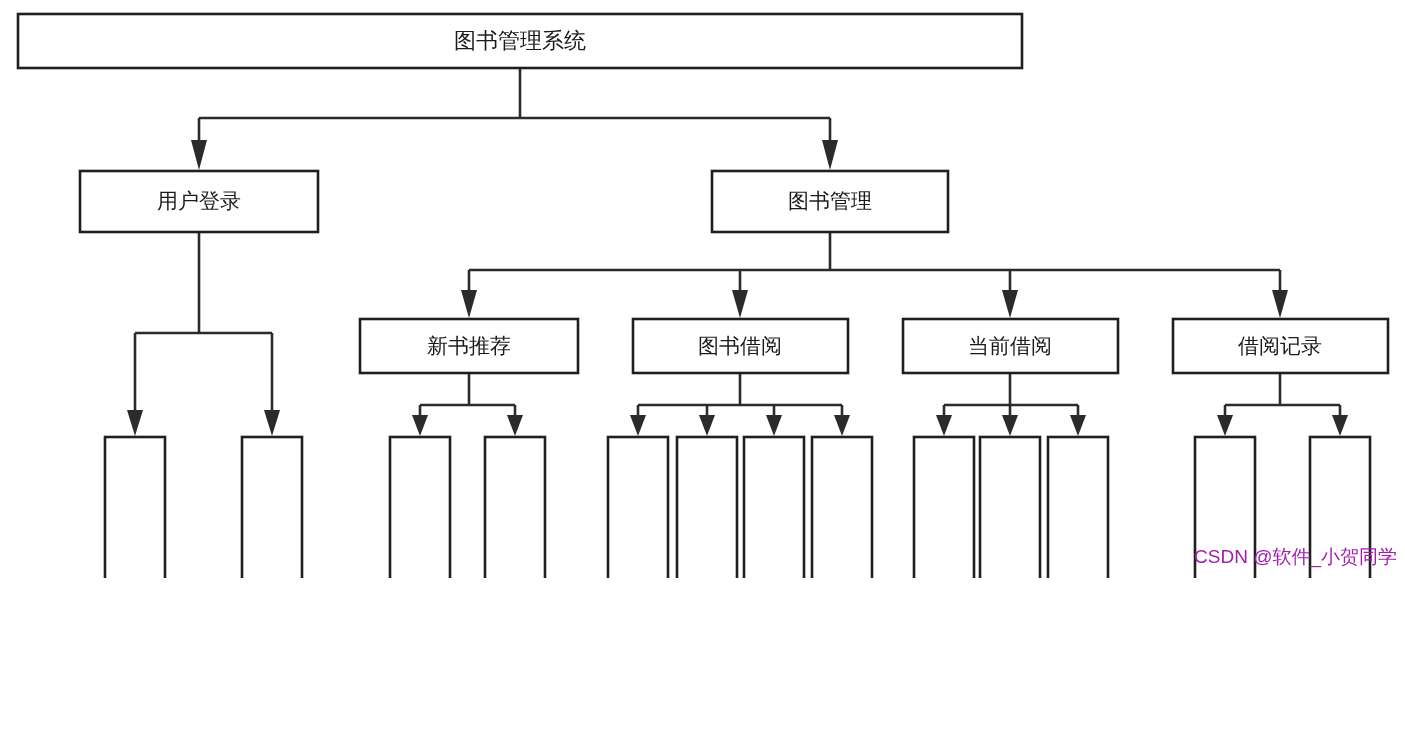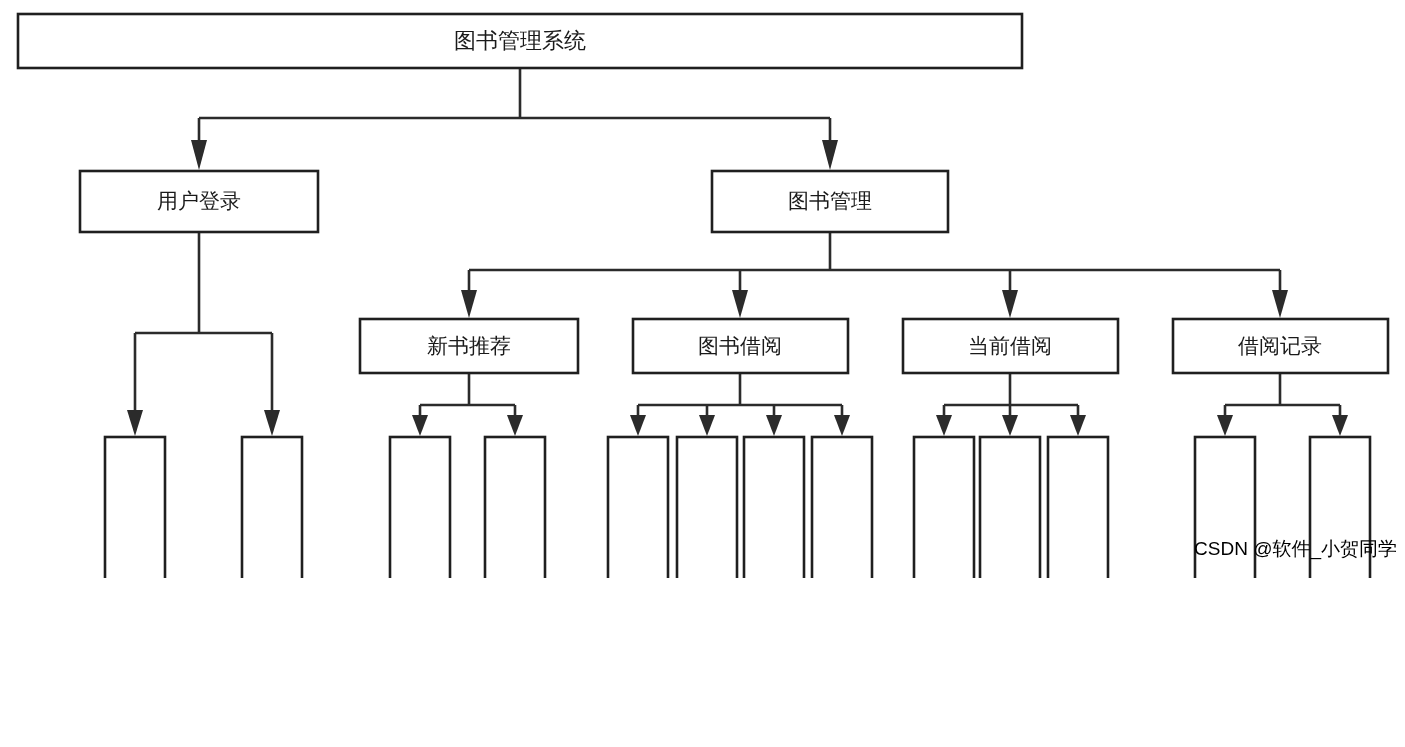--- a/index.html
+++ b/index.html
@@ -69,24 +69,24 @@
     font-size: 21px;
     line-height: 1.12;
     color: #1a1a1a;
     letter-spacing: 1px;
     white-space: nowrap;
     text-align: center;
   }
   .watermark {
     position: absolute;
     right: 8px;
-    bottom: 16px;
+    bottom: 8px;
     font-family: "Liberation Sans", "DejaVu Sans", sans-serif;
     font-size: 19px;
-    color: #000000;
+    color: #a21caf;
     white-space: nowrap;
     pointer-events: none;
   }
 </style>
 </head>
 <body>
 
 <div id="diagram-root">
 
   <svg class="diagram-canvas" viewBox="0 0 1405 747" xmlns="http://www.w3.org/2000/svg">

